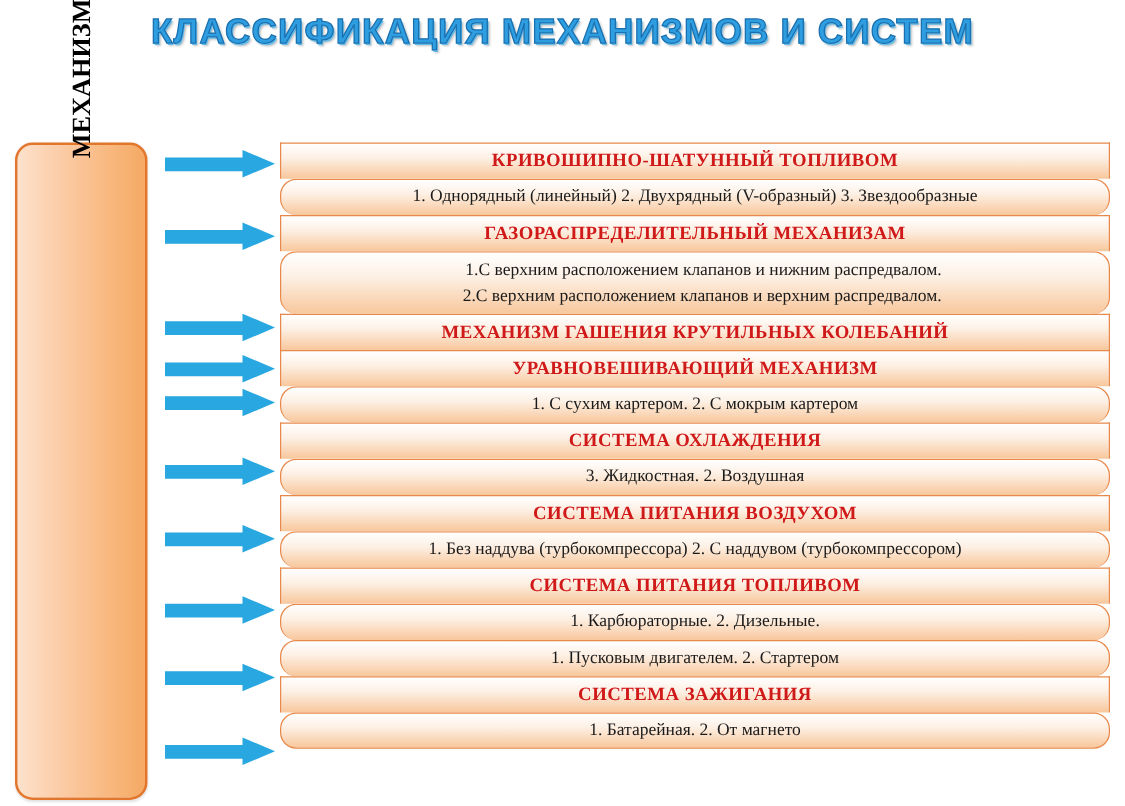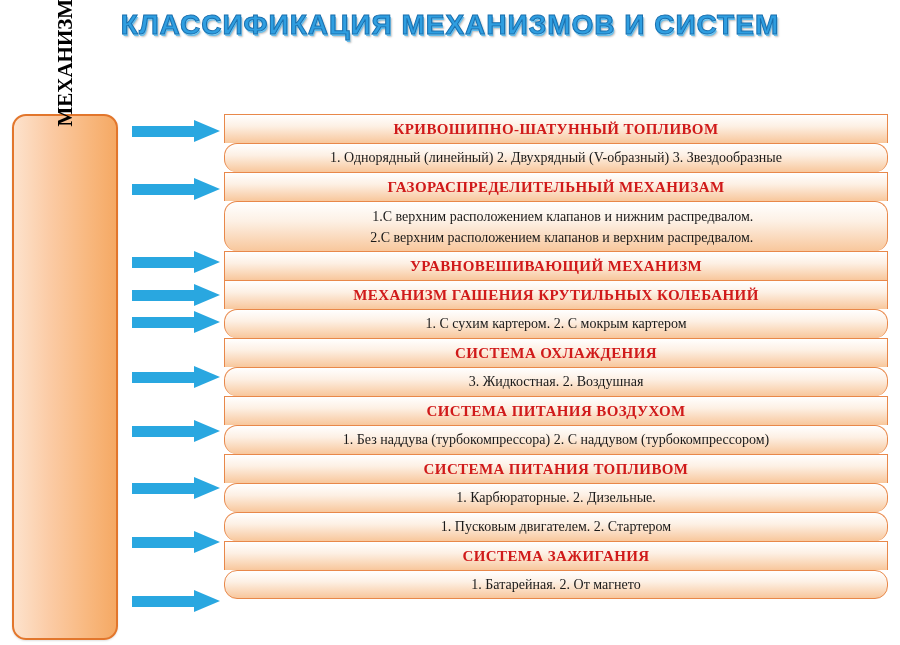--- a/index.html
+++ b/index.html
@@ -208,25 +208,25 @@
     <div class="row head-row">
       <span>ГАЗОРАСПРЕДЕЛИТЕЛЬНЫЙ  МЕХАНИЗАМ</span>
     </div>
     <div class="row sub-row tall">
       <ul class="sub-list">
         <li><span class="num">1.</span><span>С верхним расположением клапанов и нижним распредвалом.</span></li>
         <li><span class="num">2.</span><span>С верхним расположением клапанов и верхним распредвалом.</span></li>
       </ul>
     </div>
     <div class="row head-row">
+      <span>МЕХАНИЗМ ГАШЕНИЯ КРУТИЛЬНЫХ КОЛЕБАНИЙ</span>
+    </div>
+    <div class="row head-row">
       <span>УРАВНОВЕШИВАЮЩИЙ  МЕХАНИЗМ</span>
     </div>
-    <div class="row head-row">
-      <span>МЕХАНИЗМ ГАШЕНИЯ КРУТИЛЬНЫХ КОЛЕБАНИЙ</span>
-    </div>
     <div class="row sub-row">
       <span>1. С сухим картером. 2. С мокрым картером</span>
     </div>
     <div class="row head-row">
       <span>СИСТЕМА ОХЛАЖДЕНИЯ</span>
     </div>
     <div class="row sub-row">
       <span>3. Жидкостная.  2. Воздушная</span>
     </div>
     <div class="row head-row">

